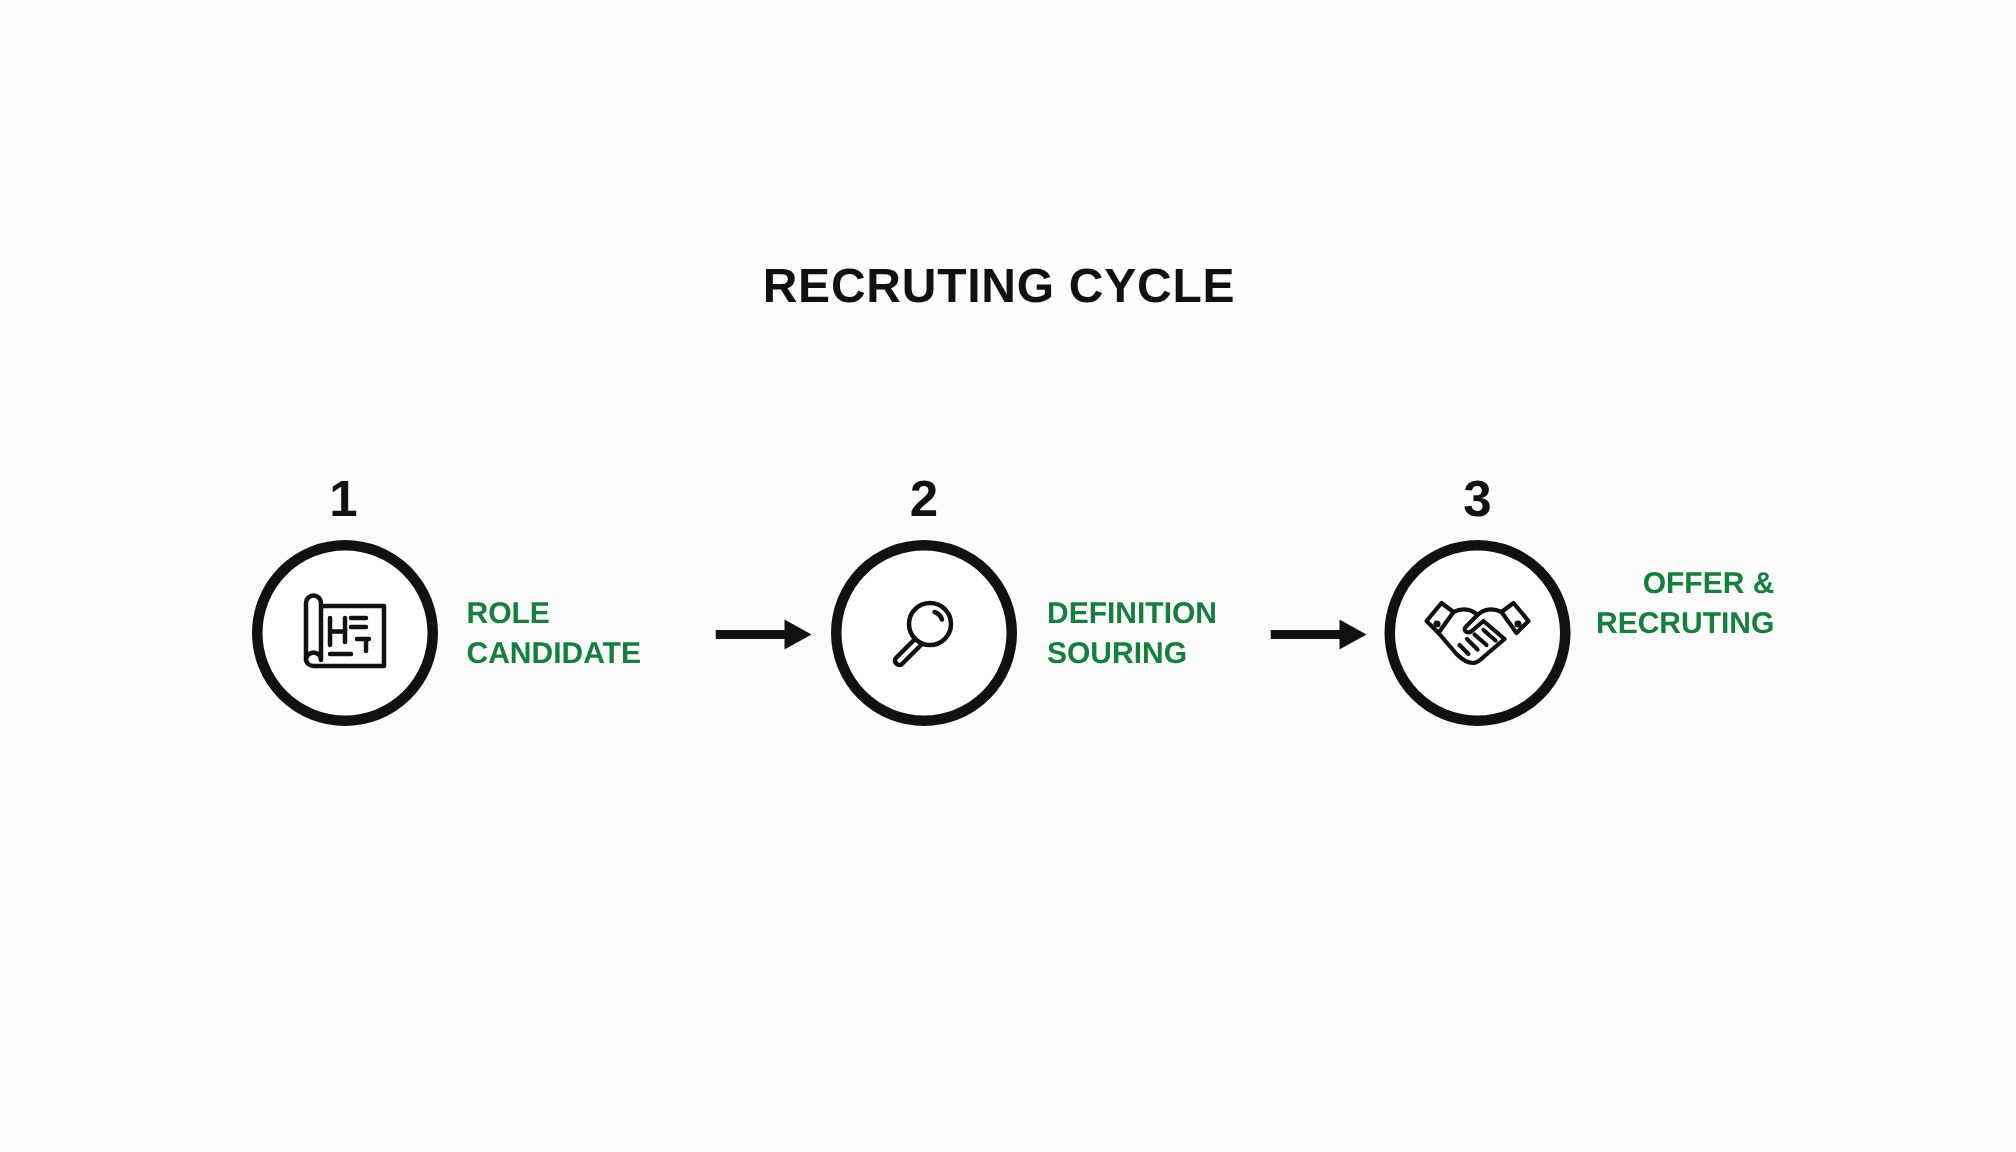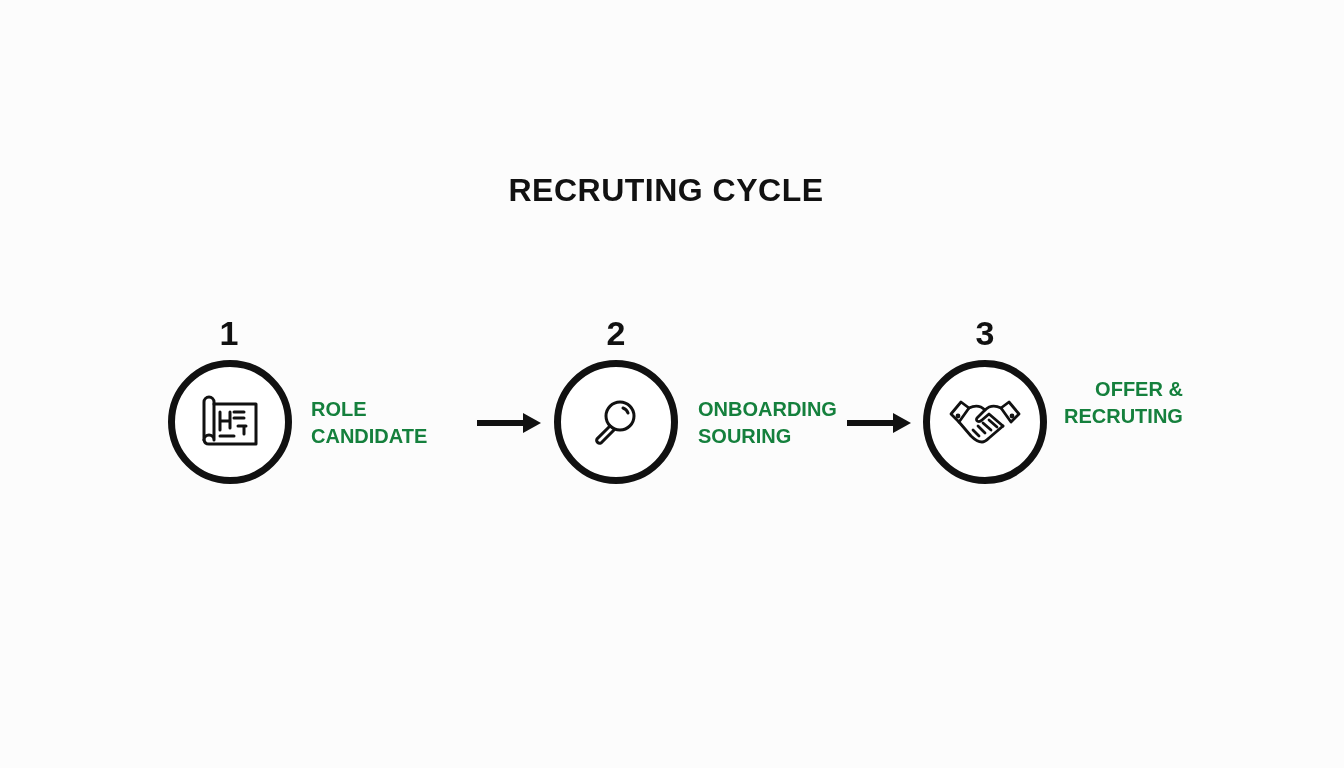--- a/index.html
+++ b/index.html
@@ -49,21 +49,21 @@
 
 <div class="step-num" style="left:586px; top:314px;">2</div>
 <div class="circle" style="left:554px; top:360px;">
   <svg width="56" height="56" viewBox="0 0 56 56" fill="none" stroke="#111" stroke-width="3" stroke-linecap="round">
     <circle cx="32" cy="22" r="14"></circle>
     <path d="M35 14 a8 8 0 0 1 5 5"></path>
     <path d="M22 32 L9 45 a3 3 0 0 0 4 4 L26 36"></path>
   </svg>
 </div>
 <div class="label" style="left:698px; top:396px;">
-  <div>ONBOARDING</div>
+  <div>DEFINITION</div>
   <div>SOURING</div>
 </div>
 
 <svg class="arrow" style="left:847px; top:413px;" viewBox="0 0 64 20">
   <rect x="0" y="7" width="50" height="6" fill="#111"></rect>
   <polygon points="46,0 64,10 46,20" fill="#111"></polygon>
 </svg>
 
 <div class="step-num" style="left:955px; top:314px;">3</div>
 <div class="circle" style="left:923px; top:360px;">

